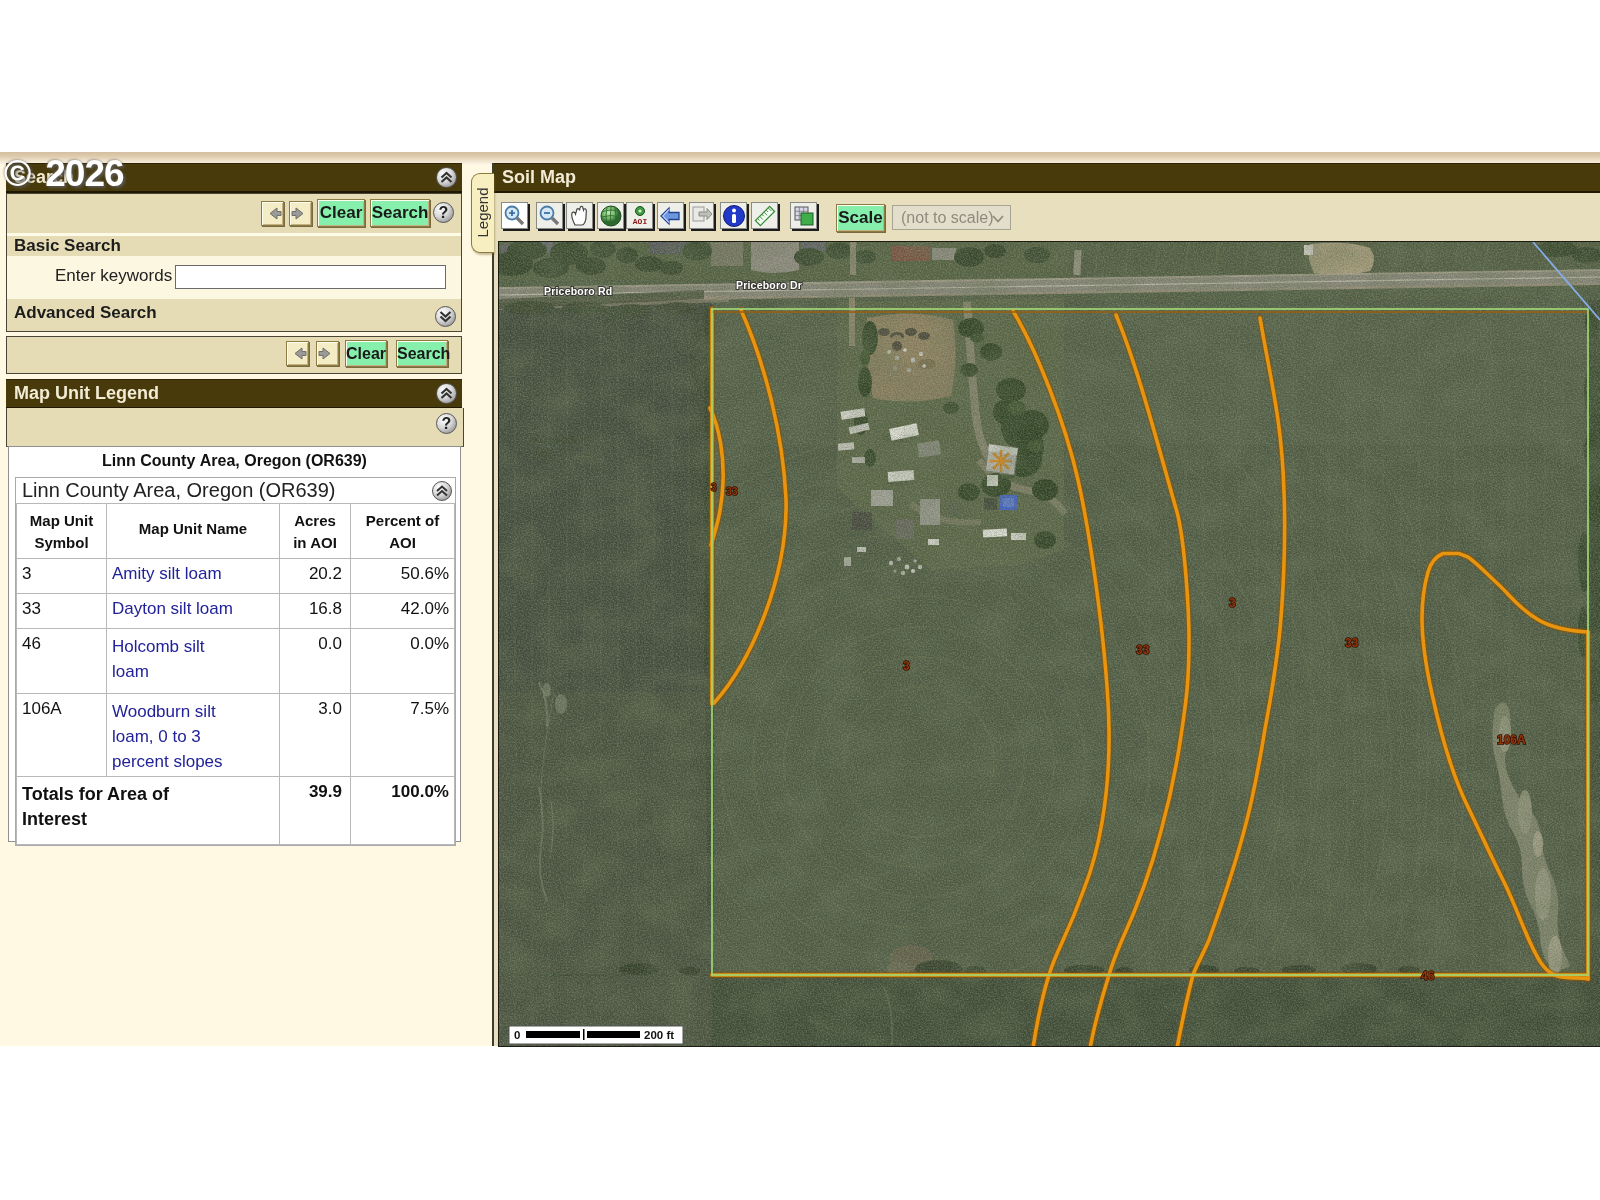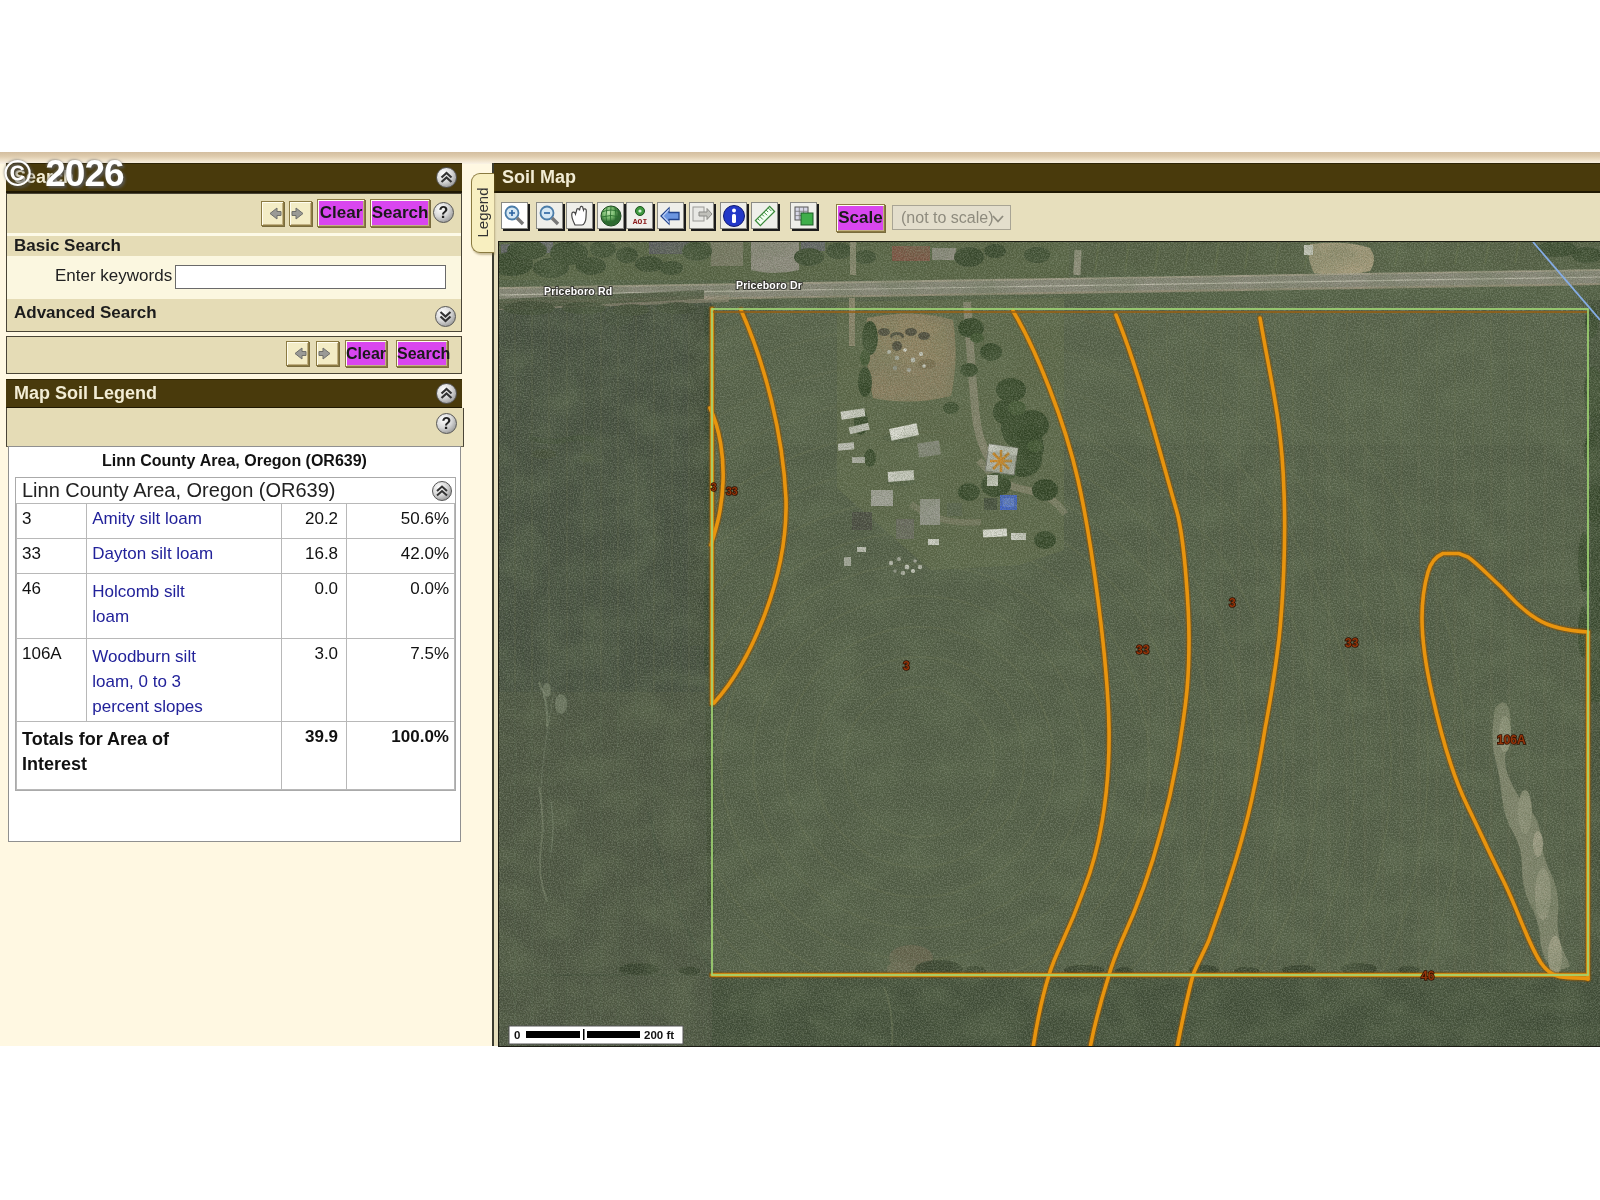--- a/index.html
+++ b/index.html
@@ -6,21 +6,21 @@
   body{width:1600px;height:1200px;background:#ffffff;font-family:"Liberation Sans",sans-serif;position:relative;overflow:hidden;}
   .abs{position:absolute;}
   
   #creamband{left:0;top:152px;width:1600px;height:894px;background:#FFF8E2;}
   #peach{left:0;top:152px;width:1600px;height:12px;background:linear-gradient(180deg,#D3BEA0 0%,#DECBAD 35%,#EFE2CA 70%,#FAF3E6 100%);}
   
   .hdr{background:#493A0C;border-top:1px solid #2e2405;border-bottom:2px solid #1f1803;color:#F2ECD4;font-weight:bold;font-size:18px;}
   
   .circ{width:21px;height:21px;border-radius:50%;background:radial-gradient(circle at 35% 30%,#ffffff,#d8d8d8 45%,#8a8a8a 90%);border:1px solid #555;box-sizing:border-box;}
   
-  .btn{background:#d946ef;border:1px solid #8C7B43;box-shadow:inset 1px 1px 0 #fffdf0, inset -1px -1px 0 #c2b183, 1px 1px 0 #796b3e;color:#1a1a1a;font-weight:bold;font-size:17px;text-align:center;box-sizing:border-box;}
+  .btn{background:#86efac;border:1px solid #8C7B43;box-shadow:inset 1px 1px 0 #fffdf0, inset -1px -1px 0 #c2b183, 1px 1px 0 #796b3e;color:#1a1a1a;font-weight:bold;font-size:17px;text-align:center;box-sizing:border-box;}
   .mbtn{background:#EFEFEA;border:1px solid #8a8a84;box-shadow:2px 2px 0 #1c1c1c;box-sizing:border-box;}
   .arrbtn{background:#F3ECC5;border:1px solid #8C7B43;box-shadow:inset 1px 1px 0 #fffdf0, inset -1px -1px 0 #c2b183, 1px 1px 0 #796b3e;box-sizing:border-box;}
   
   .box{border:1px solid #4a4536;background:#E5DCB6;box-sizing:border-box;}
   .band{background:#E5DCB6;color:#1c1c1c;font-weight:bold;font-size:17px;}
   table.mul{border-collapse:collapse;font-size:17px;color:#111;}
   table.mul td,table.mul th{border:1px solid #b8b8b8;vertical-align:top;padding:0;}
 </style>
 </head>
 <body>
@@ -41,33 +41,39 @@
 <div class="abs band" style="left:7px;top:236px;width:454px;height:28px;"><span style="margin-left:7px;">Basic Search</span></div>
 
 <div class="abs" style="left:7px;top:256px;width:454px;height:43px;background:#FBF7E0;"></div>
 <div class="abs" style="left:55px;top:266px;font-size:17px;color:#222;">Enter keywords</div>
 <div class="abs" style="left:175px;top:265px;width:271px;height:24px;background:#fff;border:1px solid #6a6a6a;box-sizing:border-box;"></div>
 
 <div class="abs band" style="left:7px;top:299px;width:418px;height:32px;"><span style="margin-left:7px;position:relative;top:4px;">Advanced Search</span></div>
 
 <div class="abs box" style="left:6px;top:336px;width:456px;height:38px;"></div>
 
-<div class="abs hdr" style="left:6px;top:379px;width:456px;height:27px;line-height:27px;"><span style="margin-left:8px;">Map Soil Legend</span></div>
+<div class="abs hdr" style="left:6px;top:379px;width:456px;height:27px;line-height:27px;"><span style="margin-left:8px;">Map Unit Legend</span></div>
 
 <div class="abs" style="left:6px;top:408px;width:456px;height:38px;background:#E5DCB6;border-left:1px solid #4a4536;border-right:1px solid #4a4536;border-bottom:1px solid #6a6450;"></div>
 
 <div class="abs" style="left:8px;top:446px;width:453px;height:396px;background:#ffffff;border:1px solid #909090;box-sizing:border-box;"></div>
 <div class="abs" style="left:8px;top:452px;width:453px;text-align:center;font-size:16px;font-weight:bold;color:#111;">Linn&nbsp;County&nbsp;Area,&nbsp;Oregon&nbsp;(OR639)</div>
 
 <div class="abs" style="left:15px;top:477px;width:441px;background:#fff;border:1px solid #aaa;box-sizing:border-box;">
   <div style="position:relative;height:25px;">
     <span style="position:absolute;left:6px;top:1px;font-size:20px;color:#222;">Linn County Area, Oregon (OR639)</span>
   </div>
   <table class="mul" style="width:100%;margin-left:0;">
     <tbody>
+        <tr style="font-weight:bold;font-size:15px;text-align:center;">
+      <td style="width:89px;padding:6px 0 4px 0;line-height:22px;">Map Unit<br>Symbol</td>
+      <td style="width:172px;padding:16px 0 4px 0;">Map Unit Name</td>
+      <td style="width:70px;padding:6px 0 4px 0;line-height:22px;">Acres<br>in AOI</td>
+      <td style="padding:6px 0 4px 0;line-height:22px;">Percent of<br>AOI</td>
+    </tr>
     <tr style="height:35px;">
       <td style="padding:5px 0 0 5px;">3</td>
       <td style="padding:5px 0 3px 5px;color:#22229A;border-radius:11px;">Amity silt loam</td>
       <td style="padding:5px 8px 0 0;text-align:right;">20.2</td>
       <td style="padding:5px 5px 0 0;text-align:right;">50.6%</td>
     </tr>
     <tr style="height:35px;">
       <td style="padding:5px 0 0 5px;">33</td>
       <td style="padding:5px 0 0 5px;color:#22229A;">Dayton silt loam</td>
       <td style="padding:5px 8px 0 0;text-align:right;">16.8</td>

